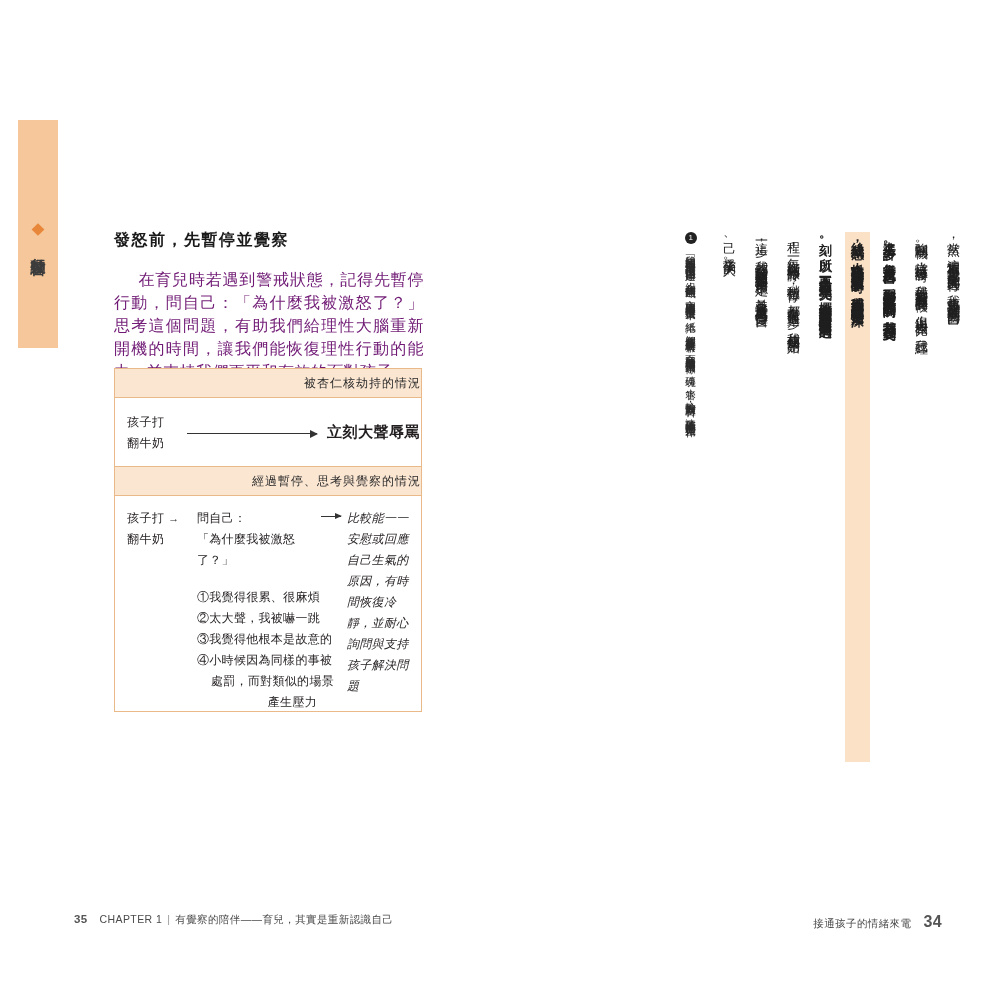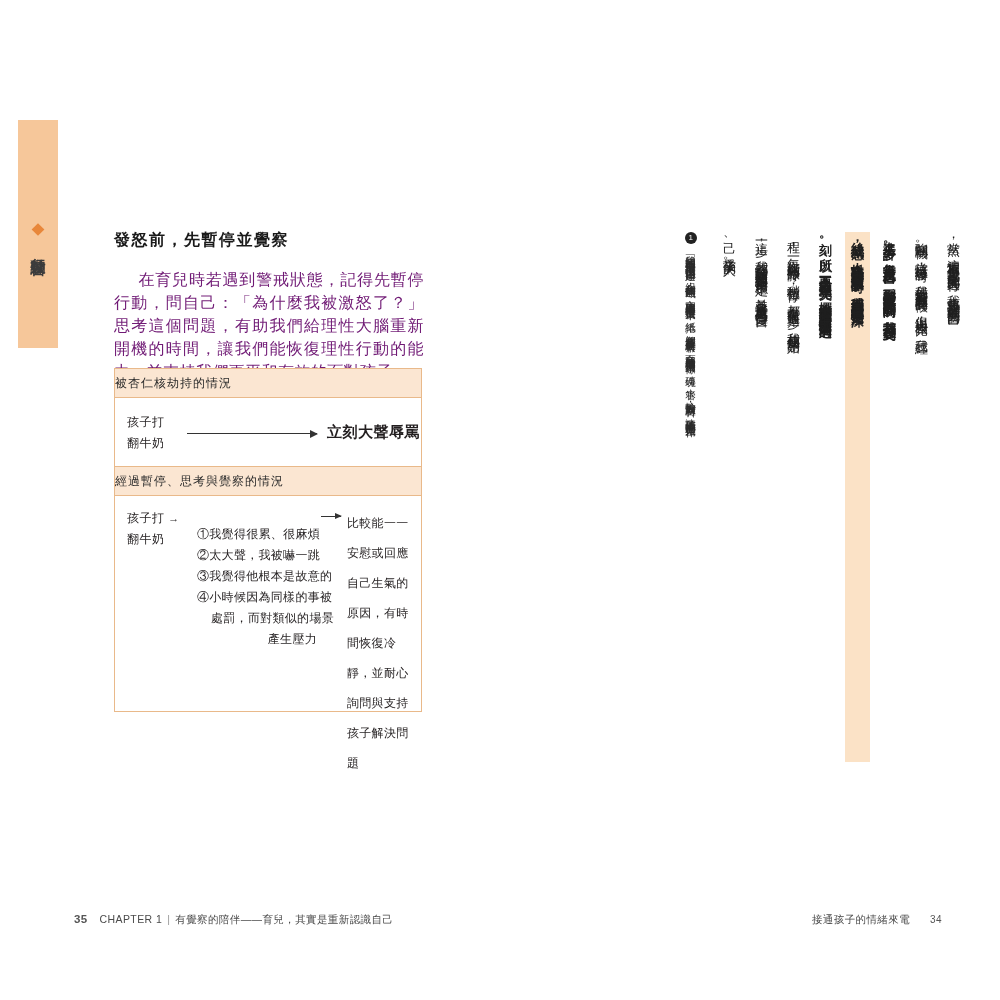--- a/index.html
+++ b/index.html
@@ -110,21 +110,21 @@
     left: 98px;
     top: 248px;
     width: 308px;
     border: 1px solid #e9b98a;
     background: #ffffff;
     box-sizing: border-box;
   }
   .diagram .band {
     background: #fbe6d2;
     border-bottom: 1px solid #e9b98a;
-    text-align: left;
+    text-align: right;
     font-size: 12px;
     letter-spacing: 1px;
     padding: 6px 0 5px 0;
     color: #2b2b2b;
   }
   .diagram .band.second {
     border-top: 1px solid #e9b98a;
   }
   .diagram .row1 {
     position: relative;
@@ -208,22 +208,23 @@
     border-left: 7px solid #333;
     border-top: 3.5px solid transparent;
     border-bottom: 3.5px solid transparent;
   }
   .c3 {
     position: absolute;
     left: 232px;
     top: 12px;
     width: 66px;
     font-size: 12px;
-    line-height: 30px;
+    line-height: 21px;
     letter-spacing: 0.3px;
+    font-style: italic;
   }
 
   
   .footer-left {
     position: absolute;
     left: 58px;
     top: 793px;
     font-size: 10.5px;
     color: #4a4a4a;
     letter-spacing: 0.4px;
@@ -239,23 +240,24 @@
   .footer-right {
     position: absolute;
     right: 58px;
     top: 793px;
     font-size: 10.5px;
     color: #4a4a4a;
     letter-spacing: 0.4px;
     white-space: nowrap;
   }
   .footer-right .pg {
-    font-size: 10px;
+    font-size: 16px;
     color: #555;
-    margin-left: 20px;
+    margin-left: 12px;
+    font-weight: bold;
   }
 
   
   .vcol {
     position: absolute;
     writing-mode: vertical-rl;
     text-orientation: upright;
     font-size: 13px;
     line-height: 25px;
     letter-spacing: 1.4px;
@@ -320,20 +322,21 @@
         <div class="r1-right">立刻大聲辱罵</div>
       </div>
 
       <div class="band second">經過暫停、思考與覺察的情況</div>
 
       <div class="row2">
         <div class="c1">
           孩子打 <span class="ar">→</span><br>翻牛奶
         </div>
         <div class="c2">
+          <div>問自己：<br>「為什麼我被激怒了？」</div>
           <div class="list">
             <div>①我覺得很累、很麻煩</div>
             <div>②太大聲，我被嚇一跳</div>
             <div>③我覺得他根本是故意的</div>
             <div>④小時候因為同樣的事被</div>
             <div class="cont">處罰，而對類似的場景</div>
             <div class="cont">產生壓力</div>
           </div>
         </div>
         <div class="arrow-small"></div>

